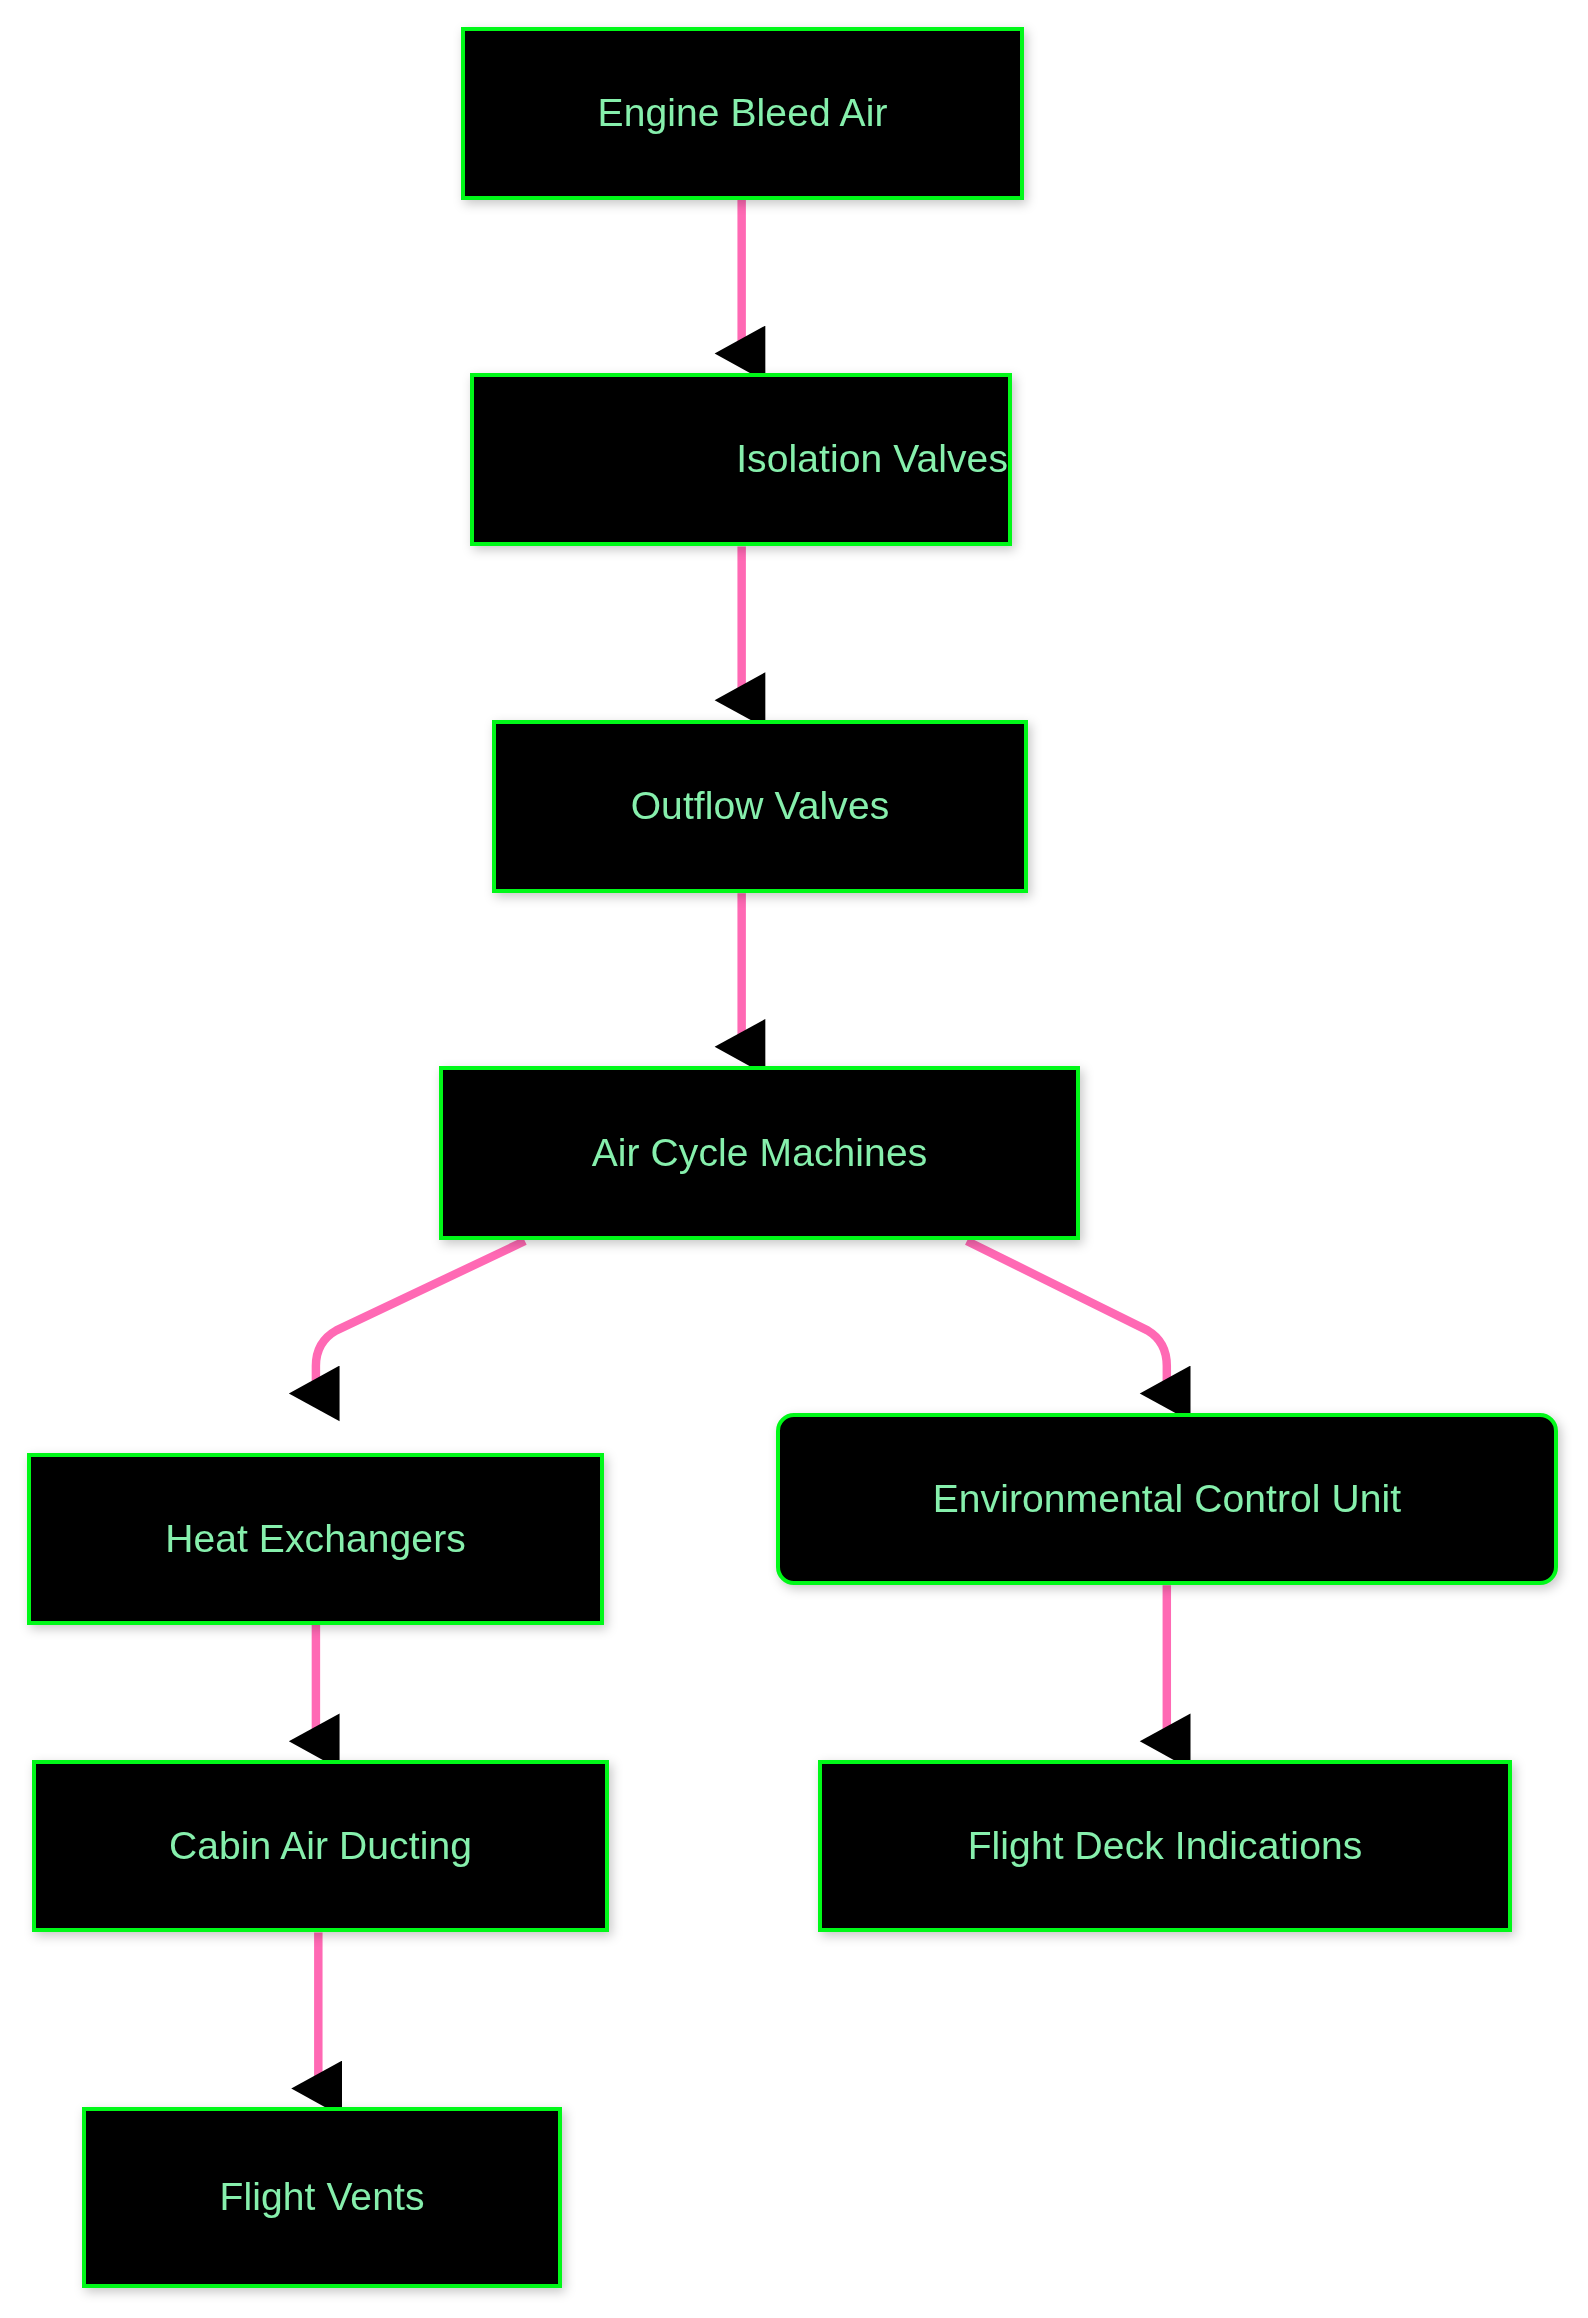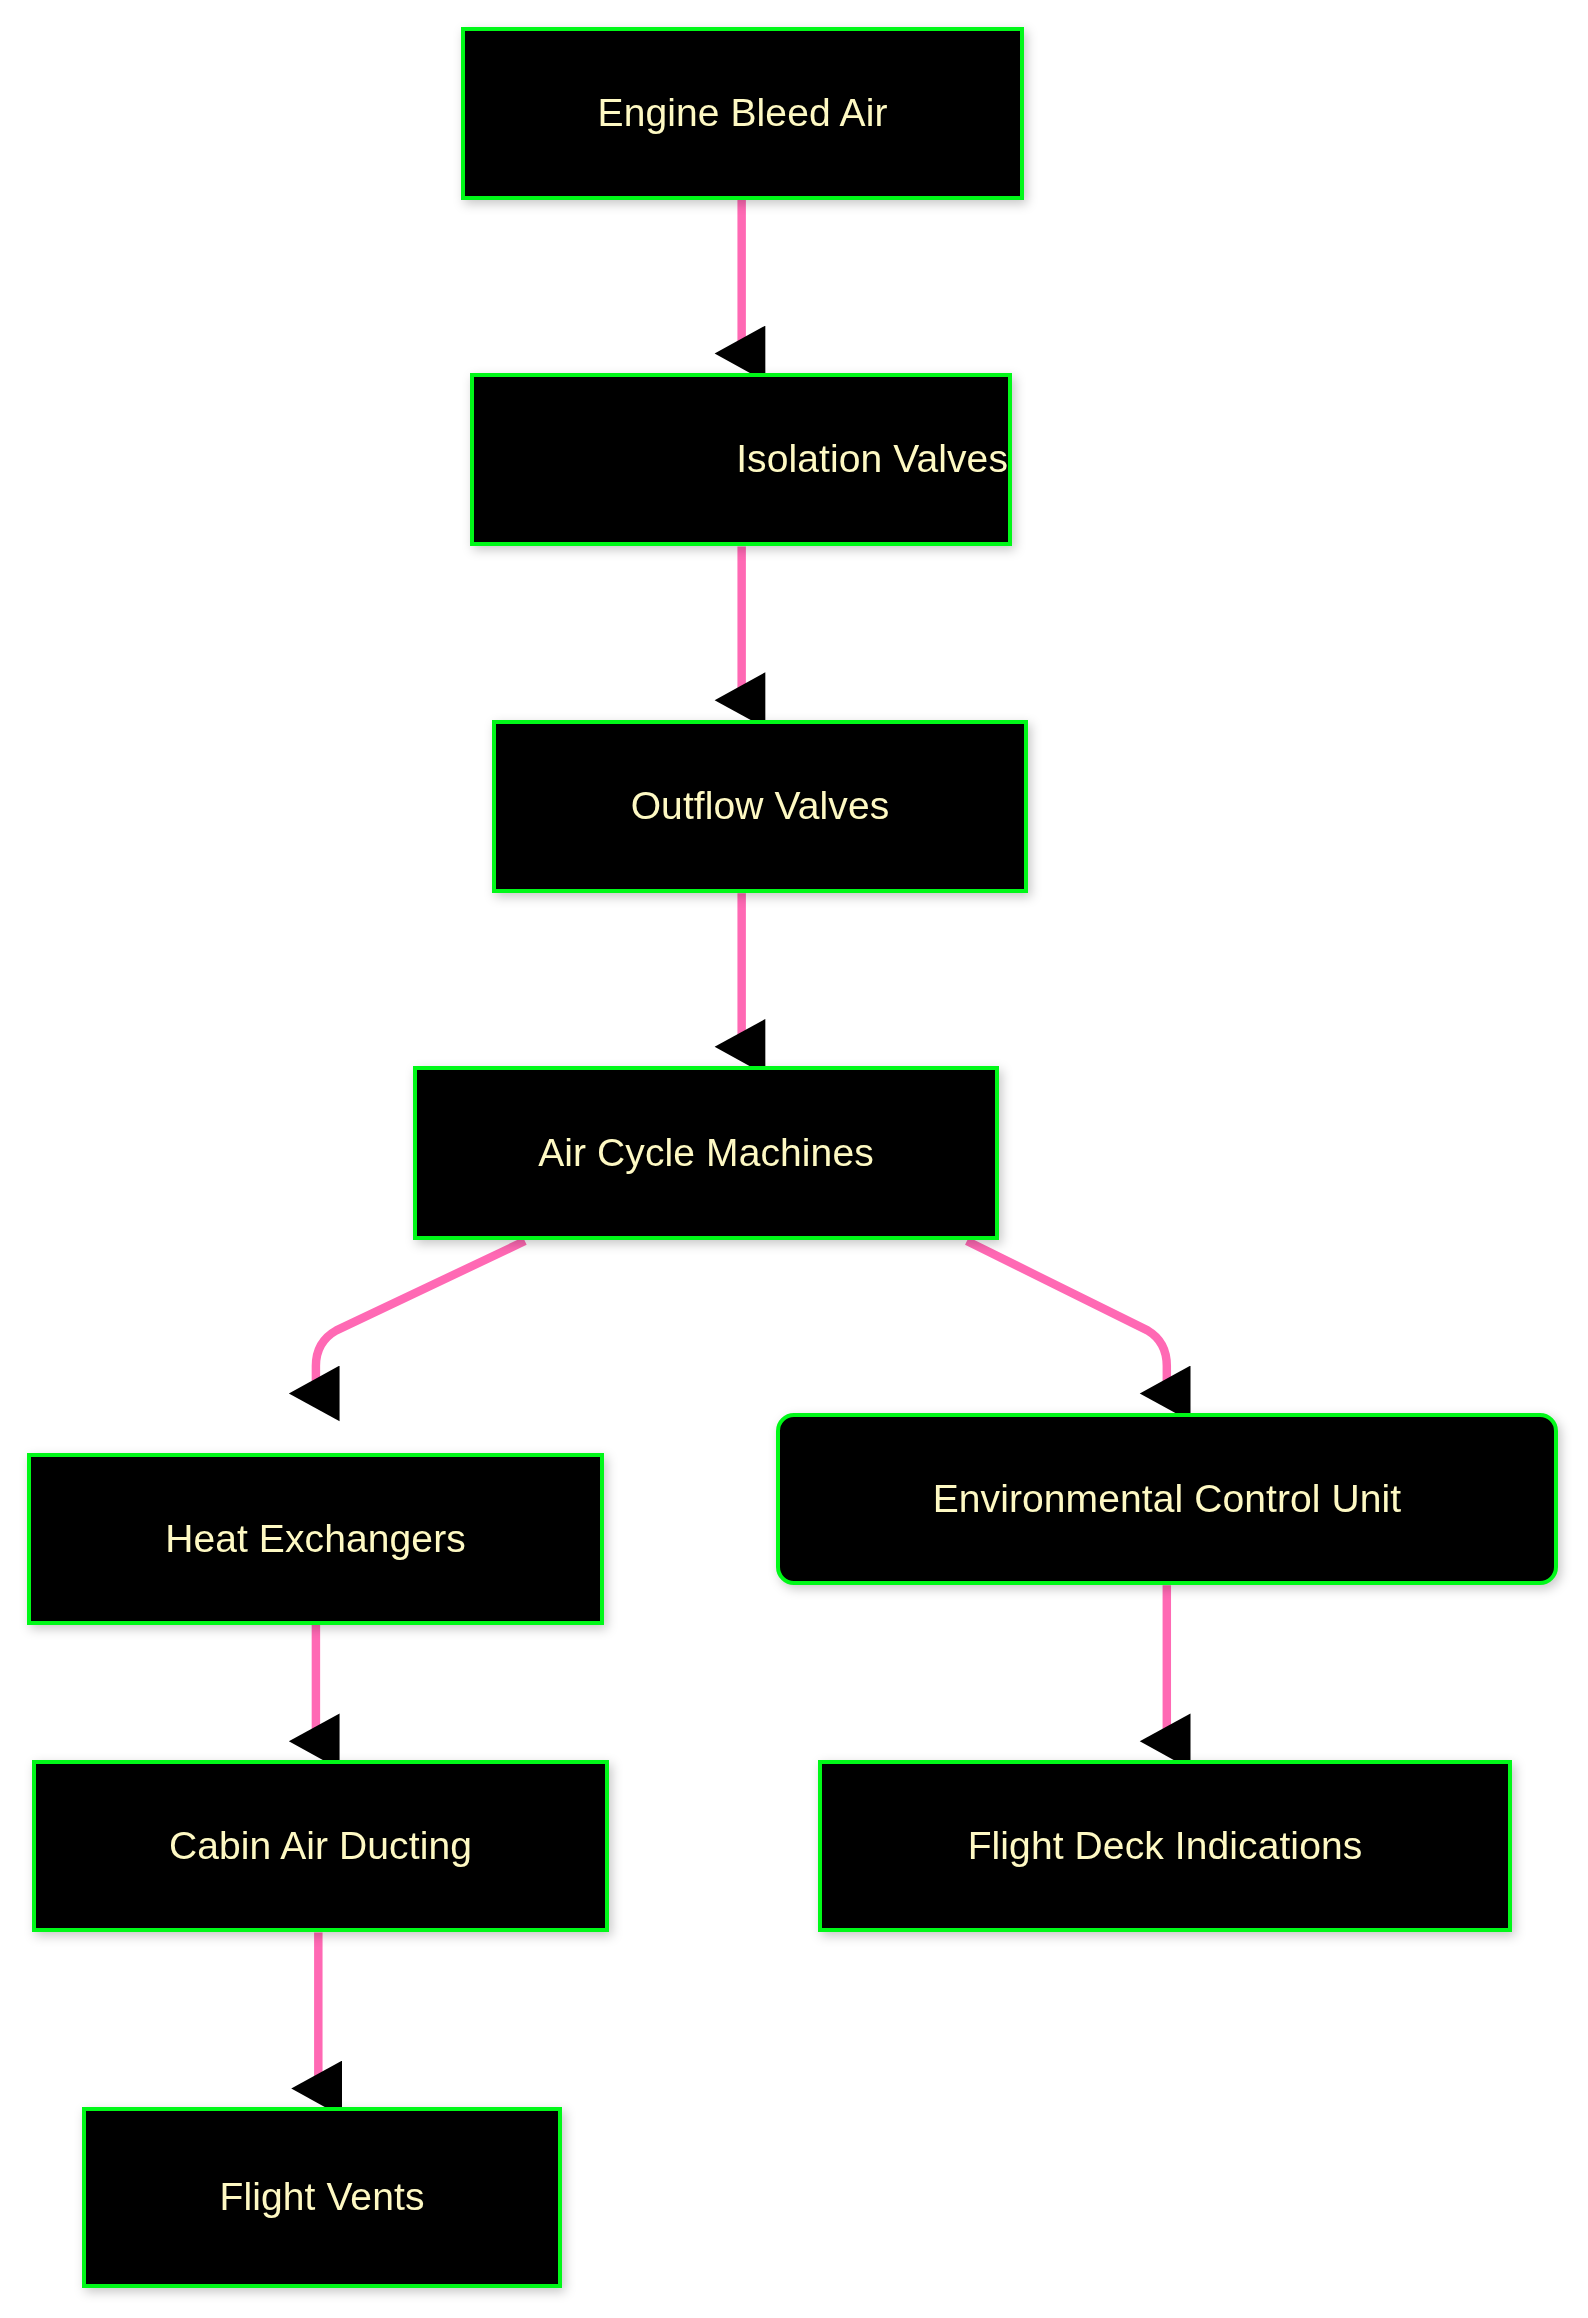--- a/index.html
+++ b/index.html
@@ -28,21 +28,21 @@
     box-sizing: border-box;
     background: #000000;
     border: 4.8px solid #00f818;
     display: flex;
     align-items: center;
     justify-content: center;
     filter: drop-shadow(3.6px 4.8px 5.4px rgba(0,0,0,0.22));
     z-index: 5;
   }
   .node-label {
-    color: #fef9c3;
+    color: #86efac;
     font-family: "Liberation Sans", sans-serif;
     font-size: 39px;
     font-weight: 400;
     line-height: 1.1;
     letter-spacing: 0.1px;
     text-align: center;
     white-space: nowrap;
   }
 </style>
 </head>
@@ -79,21 +79,21 @@
   </div>
 
   <div class="node" style="left:470px; top:373px; width:542px; height:173px;justify-content:flex-end;">
     <span class="node-label">Isolation Valves</span>
   </div>
 
   <div class="node" style="left:492px; top:720px; width:536px; height:173px;">
     <span class="node-label">Outflow Valves</span>
   </div>
 
-  <div class="node" style="left:413px; top:1066px; width:586px; height:174px;justify-content:center;">
+  <div class="node" style="left:439px; top:1066px; width:641px; height:174px;justify-content:center;">
     <span class="node-label">Air Cycle Machines</span>
   </div>
 
   <div class="node" style="left:27px; top:1413px; width:577px; height:172px;margin-top:40px;">
     <span class="node-label">Heat Exchangers</span>
   </div>
 
   <div class="node" style="left:776px; top:1413px; width:782px; height:172px;border-radius:18px;">
     <span class="node-label">Environmental Control Unit</span>
   </div>

